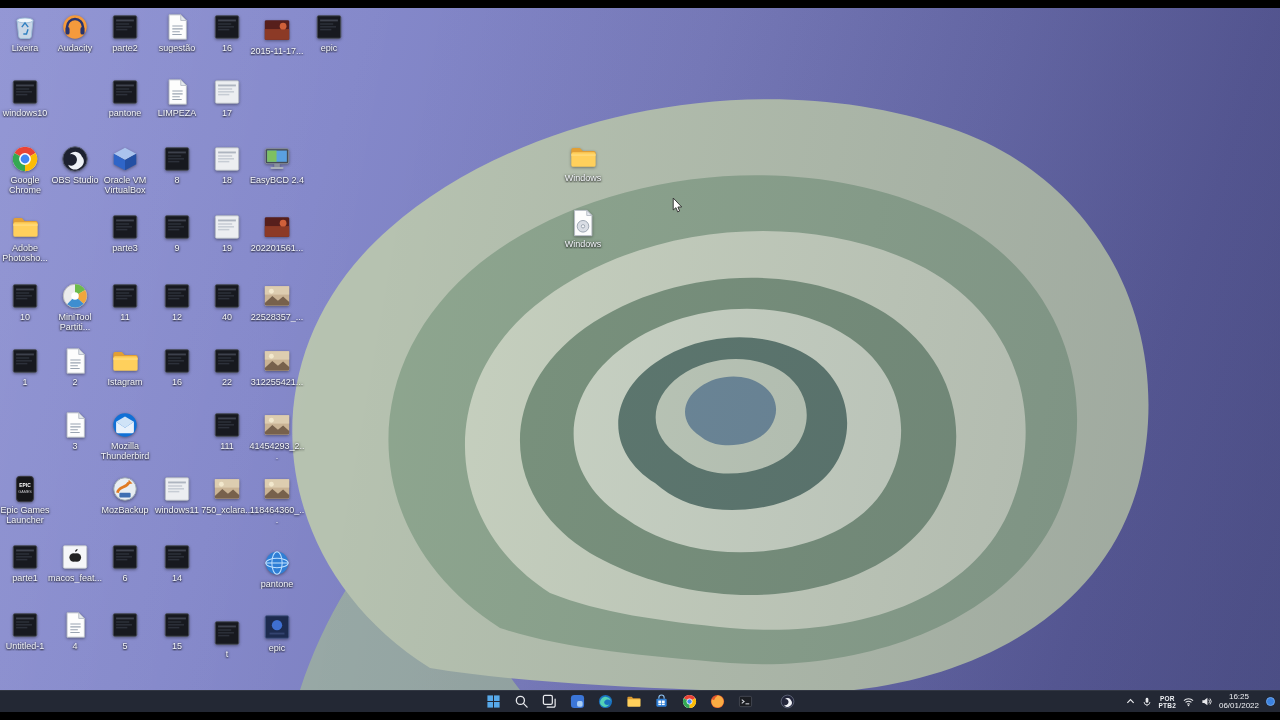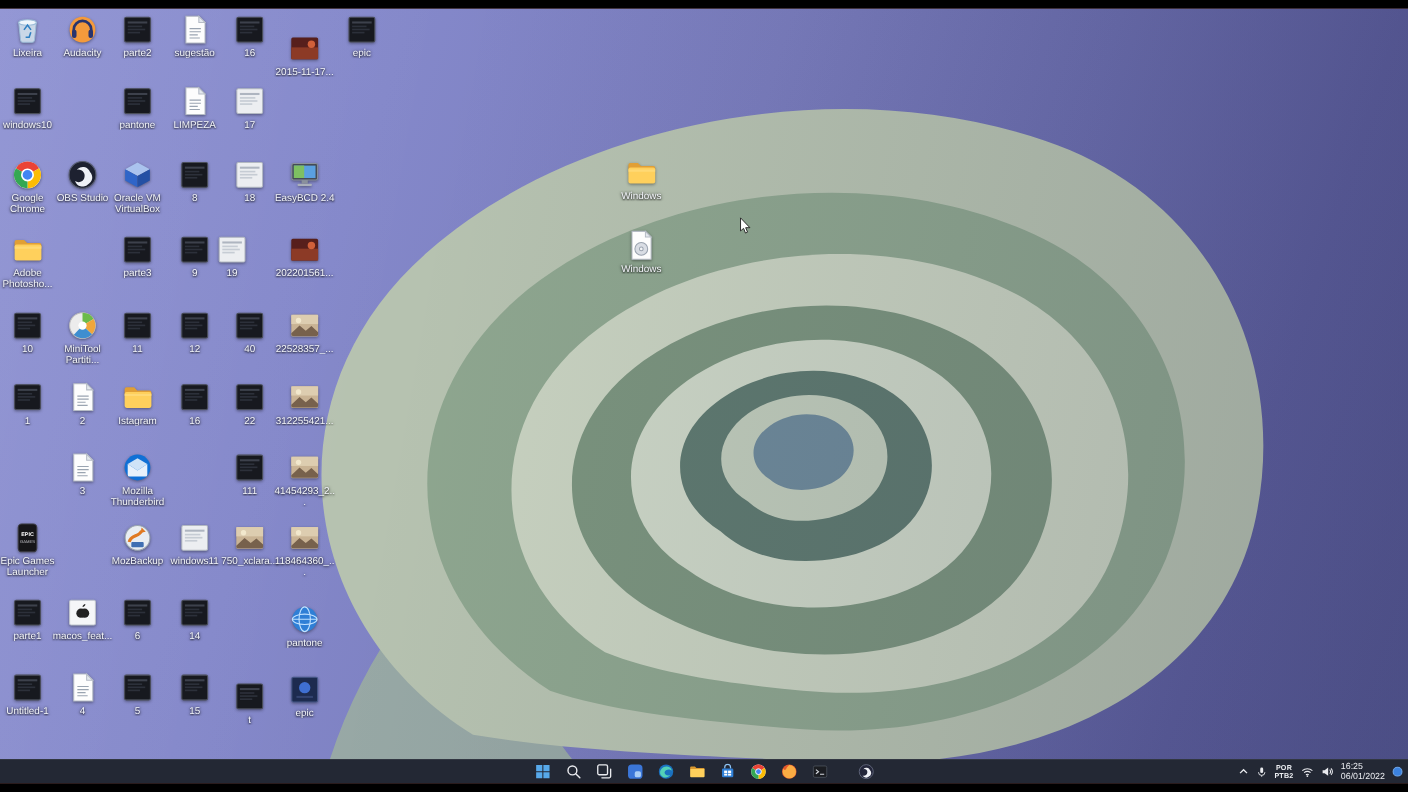--- a/index.html
+++ b/index.html
@@ -20,21 +20,21 @@
     text-shadow:0 1px 2px rgba(0,0,0,.85),0 0 3px rgba(0,0,0,.5);max-height:21px;overflow:hidden;width:56px;word-wrap:break-word}
   .cursor{position:absolute;width:12px;height:17px;pointer-events:none}
   .taskbar{position:absolute;left:0;top:690px;width:1280px;height:22px;background:#232834;border-top:1px solid rgba(255,255,255,.07)}
   .tb-center{position:absolute;left:50%;top:0;height:100%;transform:translateX(-50%);display:flex;align-items:center;gap:12px}
   .tb-icon{width:16px;height:16px;display:flex;align-items:center;justify-content:center;border-radius:3px}
   .tb-icon svg{width:15px;height:15px;display:block}
   .tb-icon.gap{margin-left:14px}
   .tb-right{position:absolute;right:5px;top:0;height:100%;display:flex;align-items:center;gap:7px;color:#edeff3}
   .tray-btn{display:flex;align-items:center;justify-content:center}
   .tray-lang{display:flex;flex-direction:column;align-items:center;font-size:6.5px;line-height:7px;font-weight:bold;letter-spacing:.2px}
-  .tray-clock{display:flex;flex-direction:column;align-items:flex-start;font-size:8px;line-height:8.5px}
+  .tray-clock{display:flex;flex-direction:column;align-items:center;font-size:8px;line-height:8.5px}
   .tray-badge{width:9px;height:9px;border-radius:50%;background:#3b82e0;border:1px solid #6ea5ea}
 </style>
 </head>
 <body>
 
 <div class="stage">
   <div class="letterbox top"></div>
 
   <div class="desktop">
 
@@ -100,21 +100,21 @@
             <svg viewBox="0 0 32 32">
               <rect x="3.5" y="4" width="25" height="24" rx="1.5" fill="#17191f" stroke="#4a4e59"></rect>
               <rect x="6.5" y="8" width="19" height="2" fill="#3d414c"></rect>
               <rect x="6.5" y="12" width="14" height="1.6" fill="#2c303a"></rect>
               <rect x="6.5" y="15" width="17" height="1.6" fill="#2c303a"></rect>
               <rect x="6.5" y="18" width="12" height="1.6" fill="#2c303a"></rect>
             </svg>
           </div>
           <div class="ic-label">16</div>
         </div>
-        <div class="desktop-icon" style="left:249px;top:21px">
+        <div class="desktop-icon" style="left:249px;top:7px">
           <div class="ic-glyph">
             <svg viewBox="0 0 32 32">
               <rect x="3" y="5.5" width="26" height="21" rx="1.5" fill="#571f1c"></rect>
               <rect x="3" y="15" width="26" height="11.5" fill="#8c3a26"></rect>
               <circle cx="22.5" cy="12" r="3.6" fill="#d0603a"></circle>
             </svg>
           </div>
           <div class="ic-label">2015-11-17...</div>
         </div>
         <div class="desktop-icon" style="left:301px;top:4px">
@@ -269,21 +269,21 @@
             <svg viewBox="0 0 32 32">
               <rect x="3.5" y="4" width="25" height="24" rx="1.5" fill="#17191f" stroke="#4a4e59"></rect>
               <rect x="6.5" y="8" width="19" height="2" fill="#3d414c"></rect>
               <rect x="6.5" y="12" width="14" height="1.6" fill="#2c303a"></rect>
               <rect x="6.5" y="15" width="17" height="1.6" fill="#2c303a"></rect>
               <rect x="6.5" y="18" width="12" height="1.6" fill="#2c303a"></rect>
             </svg>
           </div>
           <div class="ic-label">9</div>
         </div>
-        <div class="desktop-icon" style="left:183px;top:204px">
+        <div class="desktop-icon" style="left:199px;top:204px">
           <div class="ic-glyph">
             <svg viewBox="0 0 32 32">
               <rect x="3.5" y="4" width="25" height="24" rx="1.5" fill="#eceef1" stroke="#b3b9c2"></rect>
               <rect x="6.5" y="8" width="19" height="2" fill="#aeb5c0"></rect>
               <rect x="6.5" y="12" width="15" height="1.6" fill="#c6ccd4"></rect>
               <rect x="6.5" y="15" width="17" height="1.6" fill="#c6ccd4"></rect>
               <rect x="6.5" y="18" width="12" height="1.6" fill="#c6ccd4"></rect>
             </svg>
           </div>
           <div class="ic-label">19</div>

